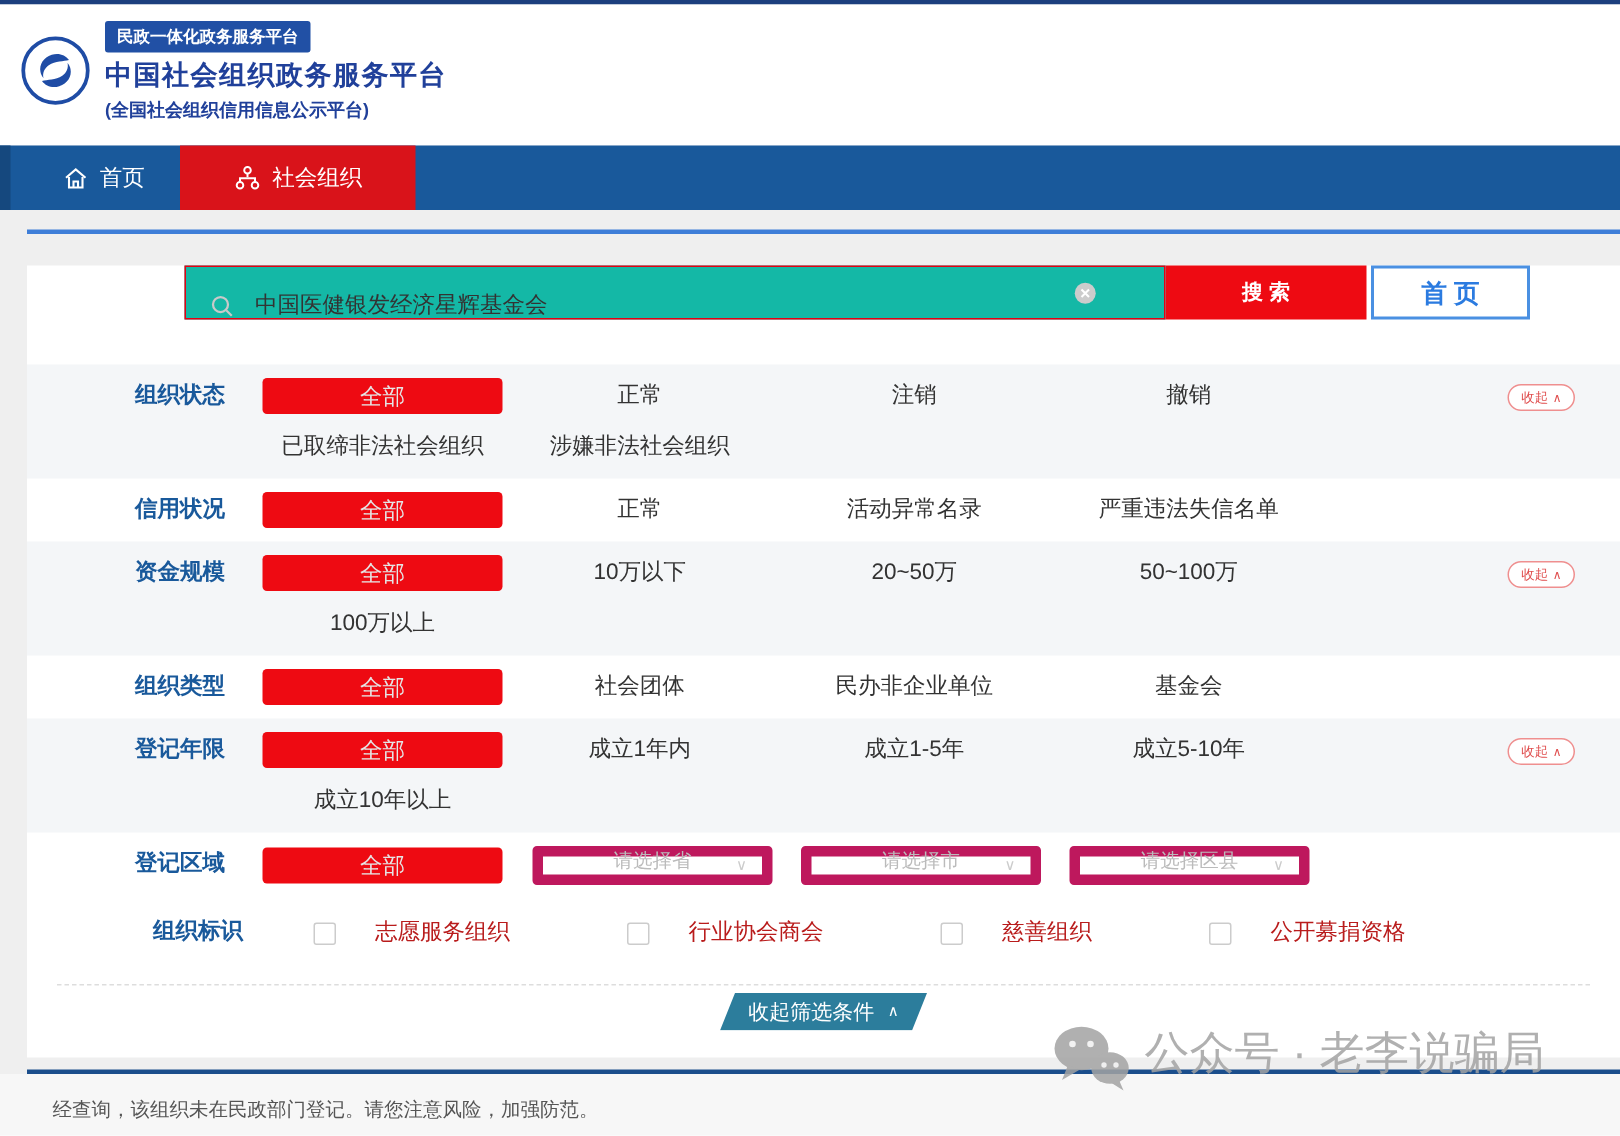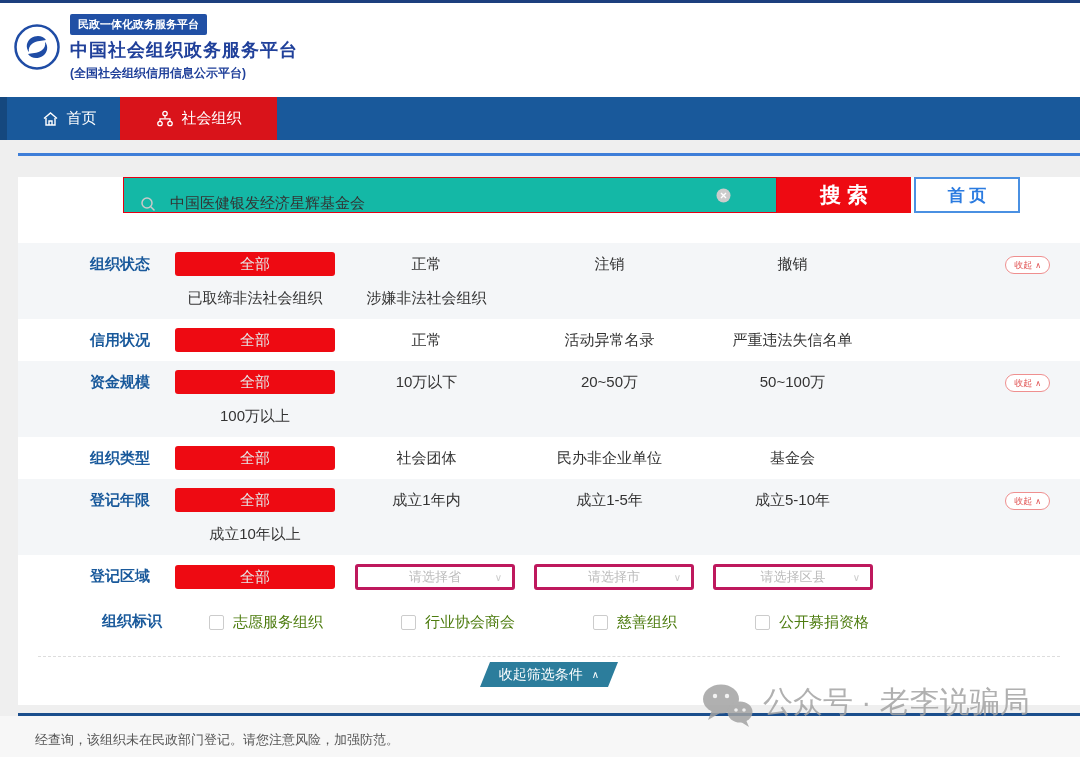--- a/index.html
+++ b/index.html
@@ -23,39 +23,39 @@
   .tab.org { width:157px; background:#d9131a; }
 
   .blue-line { height:3px; background:#3e7ed8; margin-left:18px; margin-top:13px; }
   .panel { margin-left:18px; background:#fff; padding-bottom:18px; }
 
   .search-row { display:flex; margin:21px 60px 0 65px; height:36px; }
   .sbox { flex:1; border:1px solid #e60012; background:#14b8a6; display:flex; align-items:flex-end; position:relative;margin-left:40px; }
   .sbox .mag { margin-left:16px; flex:0 0 auto; }
   .sinput { border:none; outline:none; flex:1; font-size:15px; color:#333; margin-left:14px; background:transparent; font-family:inherit; }
   .clear { position:absolute; right:45px; top:10px; cursor:pointer; line-height:0; }
-  .btn-search { width:134px; background:#ee0a12; color:#fff; font-size:21px; font-weight:bold; border:none; cursor:pointer; font-family:inherit; }
+  .btn-search { width:134px; background:#ee0a12; color:#fff; font-size:14px; font-weight:bold; border:none; cursor:pointer; font-family:inherit; }
   .btn-home { width:106px; background:#fff; border:2px solid #4a90e2; color:#2b7be0; font-size:17px; font-weight:bold; margin-left:3px; cursor:pointer; font-family:inherit; }
 
   .filters { margin-top:30px; }
   .frow { position:relative; display:flex; align-items:flex-start; padding:9px 0; }
   .frow.striped { background:#f4f6f8; }
   .flabel { width:157px; padding-left:72px; font-weight:bold; color:#19599b; font-size:15px; line-height:24px; flex:0 0 auto; }
   .fgrid { display:grid; grid-template-columns:160px 183px 183px 183px; row-gap:10px; align-items:center; }
   .all-btn { height:24px; width:160px; background:#ee0a12; color:#e5e5e5; font-size:15px; border:none; border-radius:3px; cursor:pointer; font-family:inherit; }
   .opt { text-align:center; font-size:15px; color:#333; line-height:24px; cursor:pointer; }
   .pill { position:absolute; right:30px; top:13px; height:18px; padding:0 8px; border:1px solid #ef8f8f; color:#e05050; background:#fff; border-radius:9px; font-size:9px; display:flex; align-items:center; gap:3px; cursor:pointer; font-family:inherit; }
   .pill .chev { font-size:8px; }
 
   .selects { grid-column:2/5; display:flex; gap:19px; margin-left:20px; }
-  .sel { width:160px; height:26px; border:3px solid #be185d; border-radius:3px; background:#fff; color:#bbb; font-size:13px; position:relative; display:flex; align-items:center; justify-content:center; cursor:pointer; }
+  .sel { width:160px; height:26px; border:7px solid #be185d; border-radius:3px; background:#fff; color:#bbb; font-size:13px; position:relative; display:flex; align-items:flex-end; justify-content:center; cursor:pointer; }
   .schev { position:absolute; right:10px; color:#ccc; font-size:10px; }
 
   .tags { display:flex; gap:78px; margin-left:22px; align-items:center; padding:1px 0; }
-  .tag { display:flex; gap:9px; align-items:center; font-size:15px; color:#4d7c0f; line-height:24px; }
+  .tag { display:flex; gap:26px; align-items:center; font-size:15px; color:#b91c1c; line-height:24px; }
   .cb { width:15px; height:15px; border:1px solid #ccc; background:#fff; border-radius:2px; flex:0 0 auto; cursor:pointer; }
   .frow.tagrow { padding:10px 12px; }
 
   .dashed { border-top:1px dashed #ddd; margin:11px 20px 0; }
   .banner-row { display:flex; justify-content:center; margin-top:5px; }
   .banner { background:#2c7d9c; color:#fff; font-size:14px; border:none; height:25px; width:138px; clip-path:polygon(10px 0,100% 0,calc(100% - 10px) 100%,0 100%); display:flex; align-items:center; justify-content:center; gap:9px; cursor:pointer; font-family:inherit; }
   .banner .bchev { font-size:10px; }
 
   .navy-line { height:3px; background:#1b4e8c; margin-left:18px; margin-top:8px; }
   .footer { height:44px; background:#f7f7f7; padding:15px 0 0 35px; font-size:13px; color:#555; }

